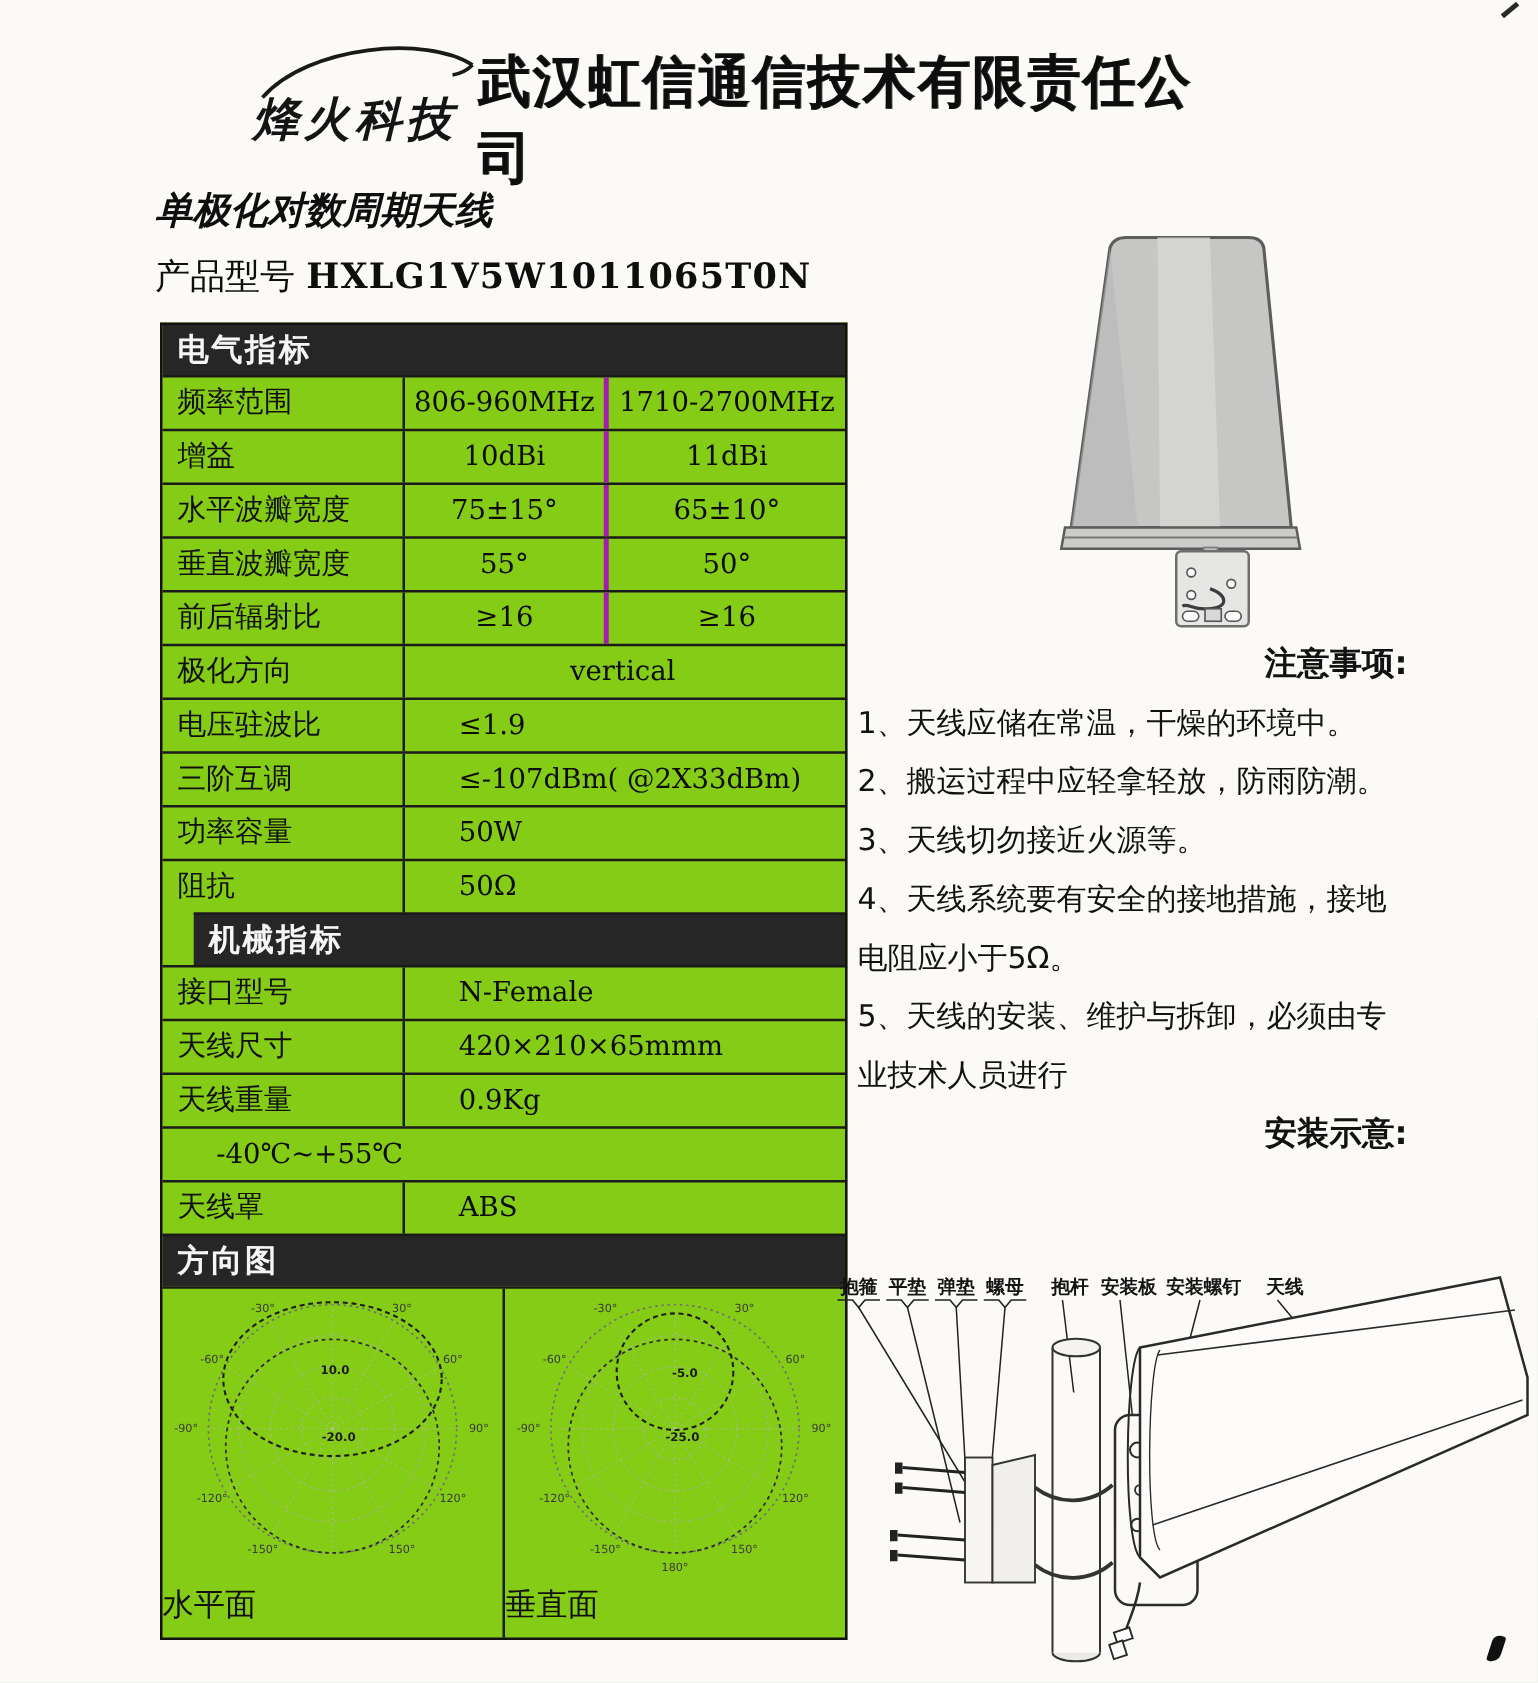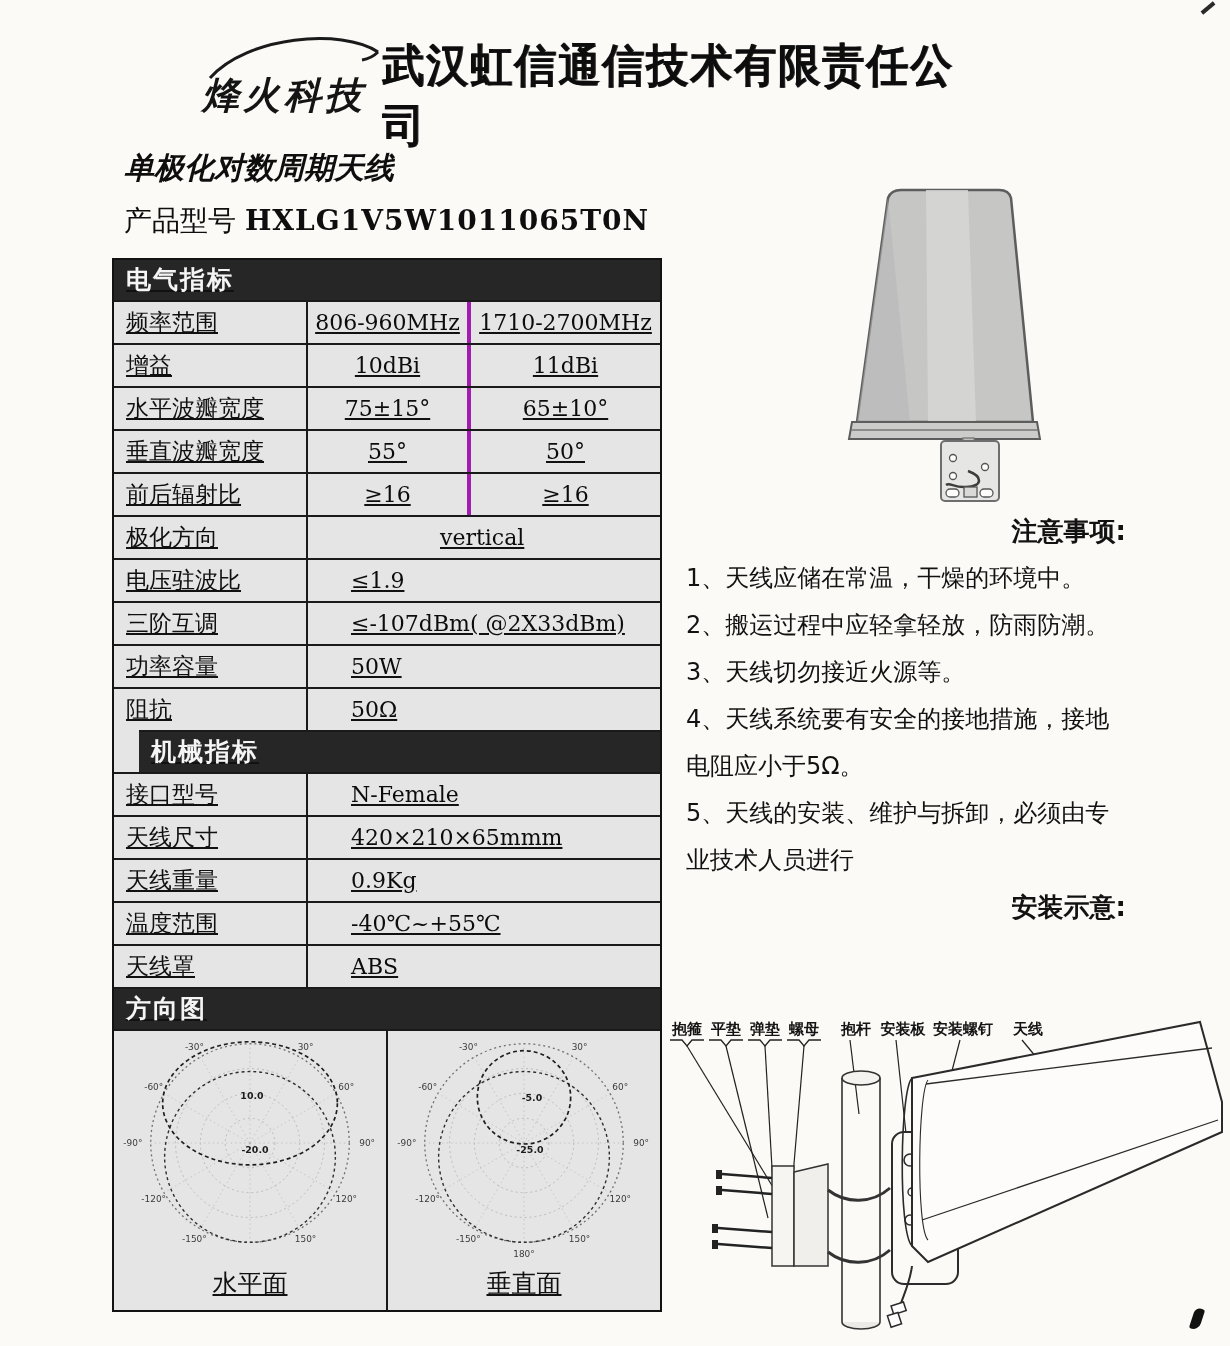--- a/index.html
+++ b/index.html
@@ -11,32 +11,32 @@
   .company{position:absolute;left:382px;top:40px;width:600px;font-size:42px;font-weight:bold;
            letter-spacing:2px;color:#0d0d0d;transform:scaleY(1.08);text-shadow:1px 0 0 #333;}
 
   
   .doc-title{position:absolute;left:124px;top:148px;font-size:30px;font-weight:bold;color:#0e0e0e;font-style:italic;}
   .model-line{position:absolute;left:124px;top:202px;font-size:28px;color:#0e0e0e;}
   .model-line .zh{font-weight:normal;}
   .model-line .code{font-family:"DejaVu Serif",serif;font-weight:bold;letter-spacing:1px;}
 
   
-  .tbl{position:absolute;left:112px;top:258px;width:546px;border:2.5px solid #121212;background:#e5e5e5;text-decoration:underline;}
+  .tbl{position:absolute;left:128px;top:258px;width:546px;border:2.5px solid #121212;background:#84cc16;}
   .bar{height:40px;background:#262626;color:#f5f5f5;font-weight:bold;font-size:25px;line-height:40px;padding-left:12px;letter-spacing:2px;}
   .trow{display:flex;border-top:2px solid #1a1a1a;height:41px;line-height:41px;font-size:23px;}
   .trow .lab{width:180px;padding-left:12px;border-right:2px solid #1a1a1a;color:#101010;}
   .trow .v1{width:159px;border-right:4px solid #a21caf;text-align:center;}
   .trow .v2{flex:1;text-align:center;}
   .trow .vfull{flex:1;padding-left:16px;margin-left:27px;}
   .val{font-family:"DejaVu Serif",serif;font-size:22px;color:#0c0c0c;}
   .plots{display:flex;border-top:2px solid #1a1a1a;}
   .plot-cell{width:272px;}
   .plot-cell.first{border-right:2px solid #1a1a1a;}
-  .plot-cap{text-align:center;font-size:25px;padding:2px 0 10px 0;color:#101010;}
+  .plot-cap{font-size:25px;padding:2px 0 10px 0;color:#101010;}
 
   
   .product-fig{position:absolute;left:822px;top:186px;width:272px;height:322px;}
   .notes{position:absolute;left:686px;top:508px;width:440px;font-size:24px;line-height:47px;color:#121212;}
   .notes .nhead{font-weight:bold;font-size:26px;text-align:right;}
   .notes p{margin:0;}
   .install-fig{position:absolute;left:660px;top:1014px;width:572px;height:332px;}
   .svg-label{font-size:15px;font-weight:bold;fill:#141414;font-family:"DejaVu Sans",sans-serif;}
 
   .scan-blob{position:absolute;left:1192px;top:1308px;width:10px;height:22px;background:#111;border-radius:6px 2px 8px 2px;transform:rotate(18deg);}
@@ -120,21 +120,20 @@
     </div>
     <div class="trow">
       <div class="lab">天线尺寸</div>
       <div class="vfull val">420×210×65mmm</div>
     </div>
     <div class="trow">
       <div class="lab">天线重量</div>
       <div class="vfull val">0.9Kg</div>
     </div>
     <div class="trow">
-      <div class="lab">温度范围</div>
       <div class="vfull val">-40℃~+55℃</div>
     </div>
     <div class="trow">
       <div class="lab">天线罩</div>
       <div class="vfull val">ABS</div>
     </div>
 
     <div class="bar" style="border-top:2px solid #1a1a1a;">方向图</div>
 
     <div class="plots">

